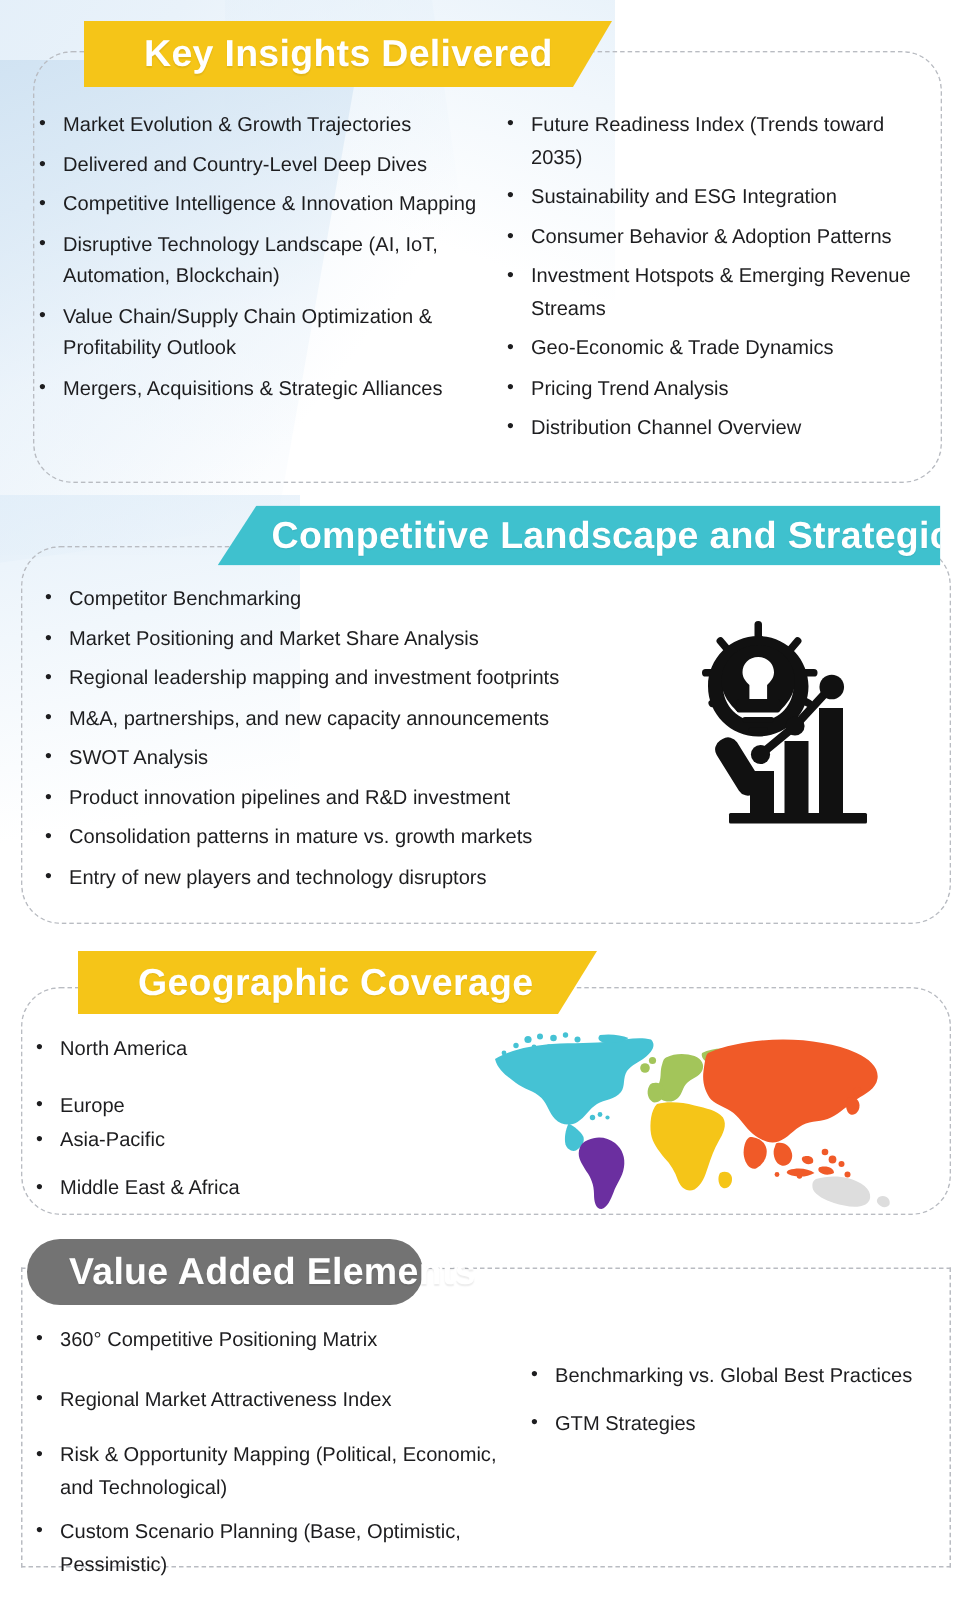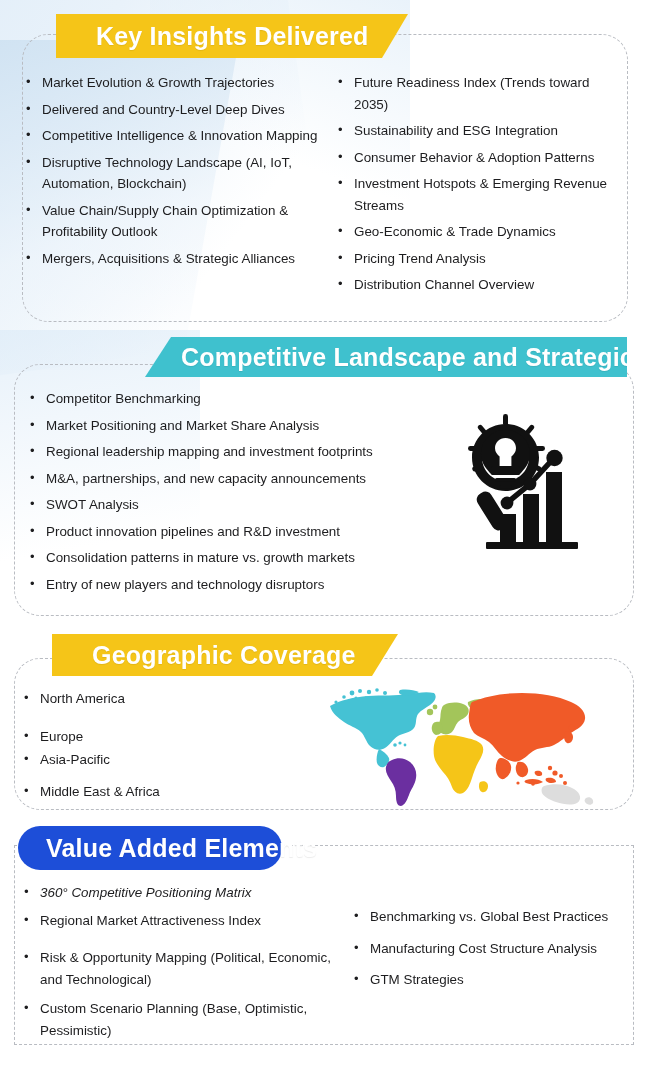--- a/index.html
+++ b/index.html
@@ -376,45 +376,42 @@
         <path d="M222,98 C232,95 244,96 252,101 C259,105 260,112 255,115
                  C249,118 241,116 234,114 C228,112 222,109 220,105
                  C219,101 220,99 222,98 Z"></path>
         <path d="M264,110 C268,108 272,111 271,115 C269,118 265,117 263,114 C262,112 263,111 264,110 Z"></path>
       </g>
     </svg>
   </div>
 
   <div class="card square" style="left:14px; top:845px; width:620px; height:200px;"></div>
 
-  <div class="banner pill" style="left:18px; top:826px; width:264px; height:44px; background:#1d4ed8;">
+  <div class="banner pill" style="left:18px; top:826px; width:264px; height:44px; background:#737373;">
     <span class="banner-text">Value Added Elements</span>
   </div>
 
   <div class="cols" style="left:22px; top:882px; width:612px;">
     <ul class="blist" style="width:330px;">
-      <li style="margin-bottom:6px;font-style:italic;">
+      <li style="margin-bottom:18px;">
         <span>360° Competitive Positioning Matrix</span>
       </li>
       <li style="margin-bottom:16px;">
         <span>Regional Market Attractiveness Index</span>
       </li>
       <li style="margin-bottom:8px;">
         <span>Risk &amp; Opportunity Mapping (Political, Economic, and Technological)</span>
       </li>
       <li style="margin-bottom:8px;">
         <span>Custom Scenario Planning (Base, Optimistic, Pessimistic)</span>
       </li>
     </ul>
     <ul class="blist" style="width:282px; padding-top:24px;">
       <li style="margin-bottom:10px;">
         <span>Benchmarking vs. Global Best Practices</span>
       </li>
       <li style="margin-bottom:10px;">
-        <span>Manufacturing Cost Structure Analysis</span>
-      </li>
-      <li style="margin-bottom:10px;">
         <span>GTM Strategies</span>
       </li>
     </ul>
   </div>
 
 </div>
 
 </body></html>

